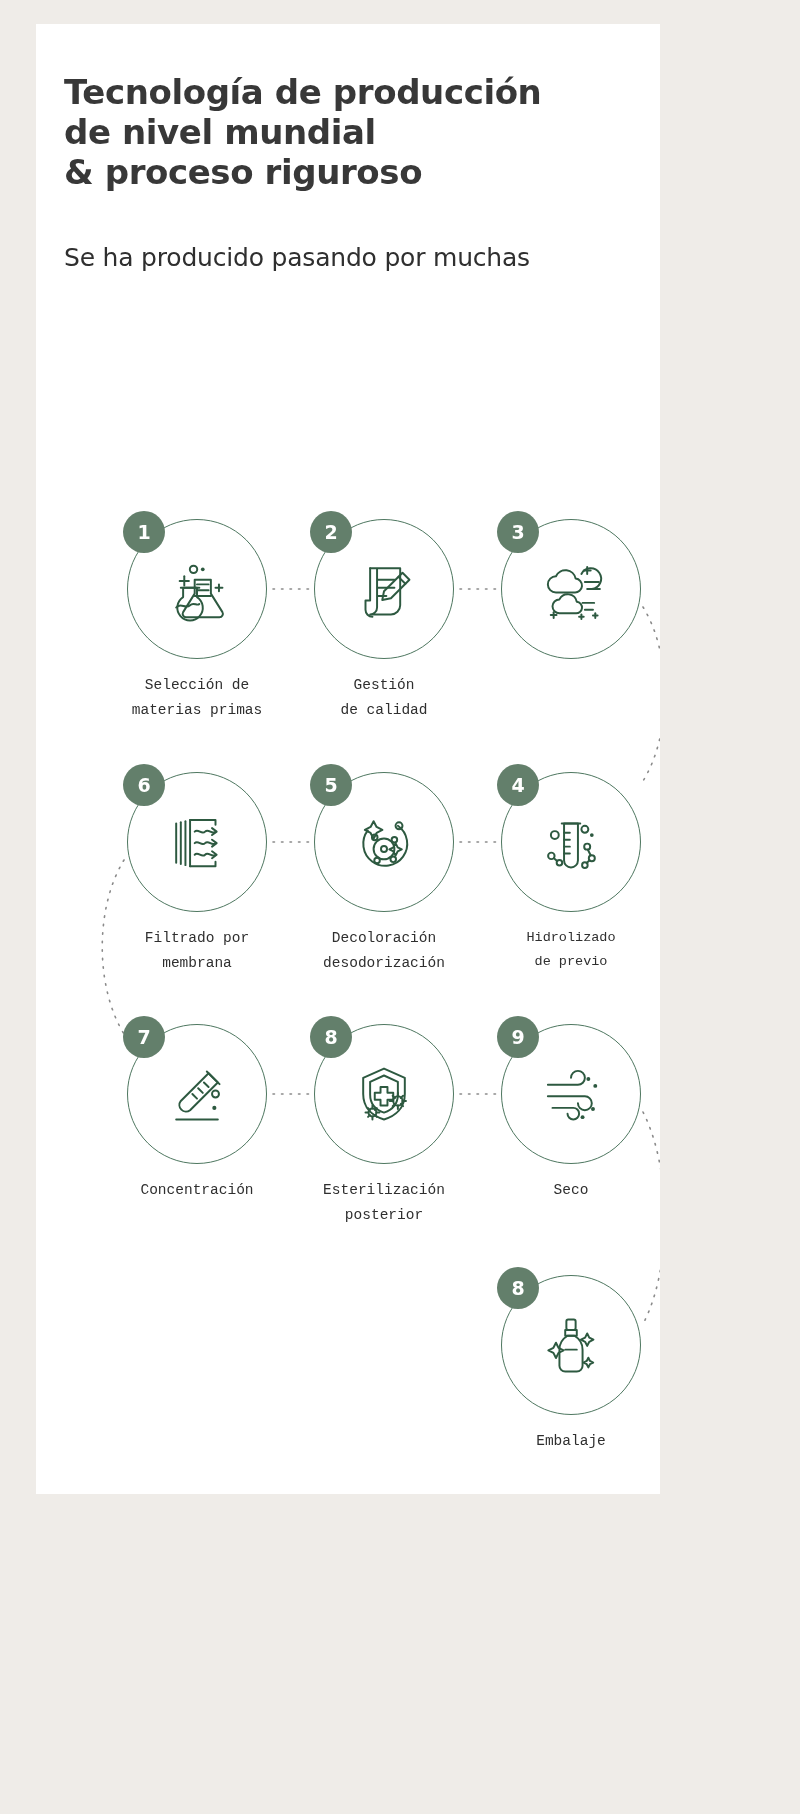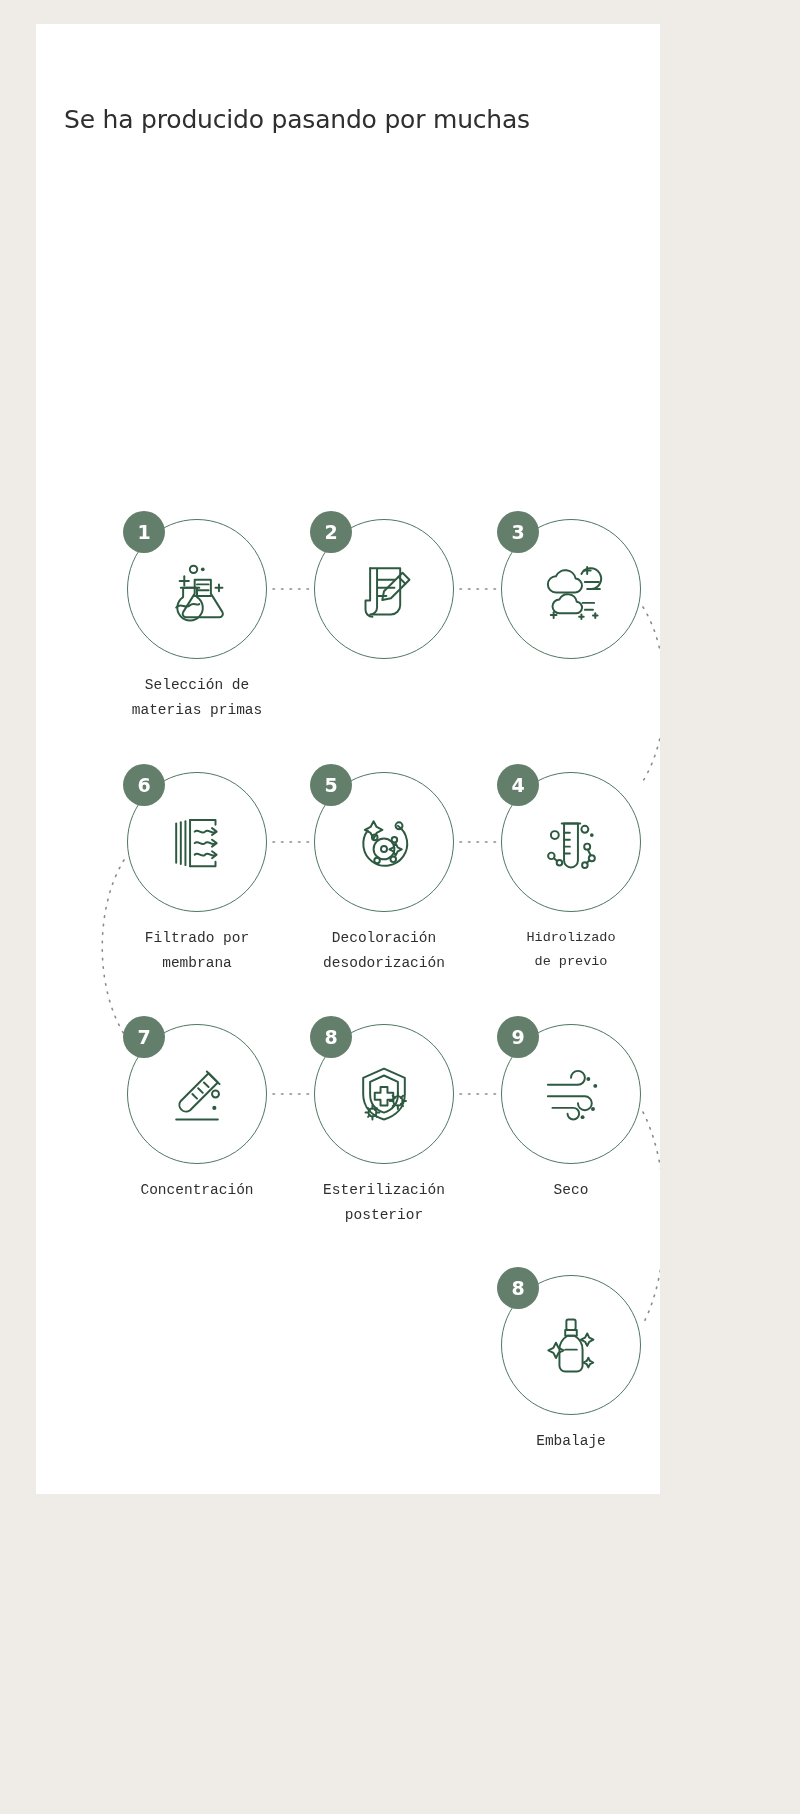--- a/index.html
+++ b/index.html
@@ -40,21 +40,21 @@
     font-family: "DejaVu Sans", sans-serif;
     font-size: 34px;
     font-weight: 700;
     line-height: 1.18;
     color: #383838;
     letter-spacing: -0.4px;
   }
   .title span { display: block; }
 
   .subtitle {
-    margin-top: 30px;
+    margin-top: 48px;
     font-family: "DejaVu Sans", sans-serif;
     font-size: 25px;
     font-weight: 400;
     line-height: 1.45;
     color: #2f2f2f;
     letter-spacing: -0.2px;
   }
   .subtitle span { display: block; }
 
   
@@ -141,20 +141,25 @@
   .caption span { display: block; font-family: Liberation Mono, monospace; }
   .caption.small { font-size: 13.5px; }
 </style>
 </head>
 <body>
 
 <div class="page">
   <div class="card">
 
     <div class="header">
+      <div class="title">
+        <span>Tecnología de producción</span>
+        <span>de nivel mundial</span>
+        <span>&amp; proceso riguroso</span>
+      </div>
       <div class="subtitle">
         <span>Se ha producido pasando por muchas</span>
       </div>
     </div>
 
     <div class="flow">
 
       <svg class="connectors" viewBox="0 0 624 1000">
         <g stroke="#8a8a8a" stroke-width="1.6" fill="none" stroke-linecap="round" stroke-dasharray="1.5 7">
 
@@ -213,20 +218,24 @@
             <svg class="icon-svg" viewBox="0 0 64 64">
               <path d="M20 14 h26 v32 a8 8 0 0 1 -8 8 h-18 a6 6 0 0 0 6 -6 v-34 z"></path>
               <path d="M20 14 v28 h-4 v8 a6 6 0 0 0 6 6"></path>
               <line x1="27" y1="24" x2="41" y2="24"></line>
               <line x1="27" y1="31" x2="41" y2="31"></line>
               <line x1="27" y1="38" x2="34" y2="38"></line>
               <path d="M48 18 l6 6 l-16 16 l-7.5 1.5 l1.5 -7.5 z"></path>
               <line x1="44.5" y1="21.5" x2="50.5" y2="27.5"></line>
             </svg>
           </div>
+        </div>
+        <div class="caption">
+          <span>Gestión</span>
+          <span>de calidad</span>
         </div>
       </div>
 
       <div class="node" style="left:449px; top:40px;">
         <div class="circle-wrap">
           <div class="badge">3</div>
           <div class="circle">
             <svg class="icon-svg" viewBox="0 0 64 64">
               <path d="M12 28 a7 7 0 0 1 7 -7 a9 9 0 0 1 17 2 a6 6 0 0 1 -1 12 h-16 a7 7 0 0 1 -7 -7 z"></path>
               <path d="M41 19 a9 9 0 1 1 9 13"></path>

